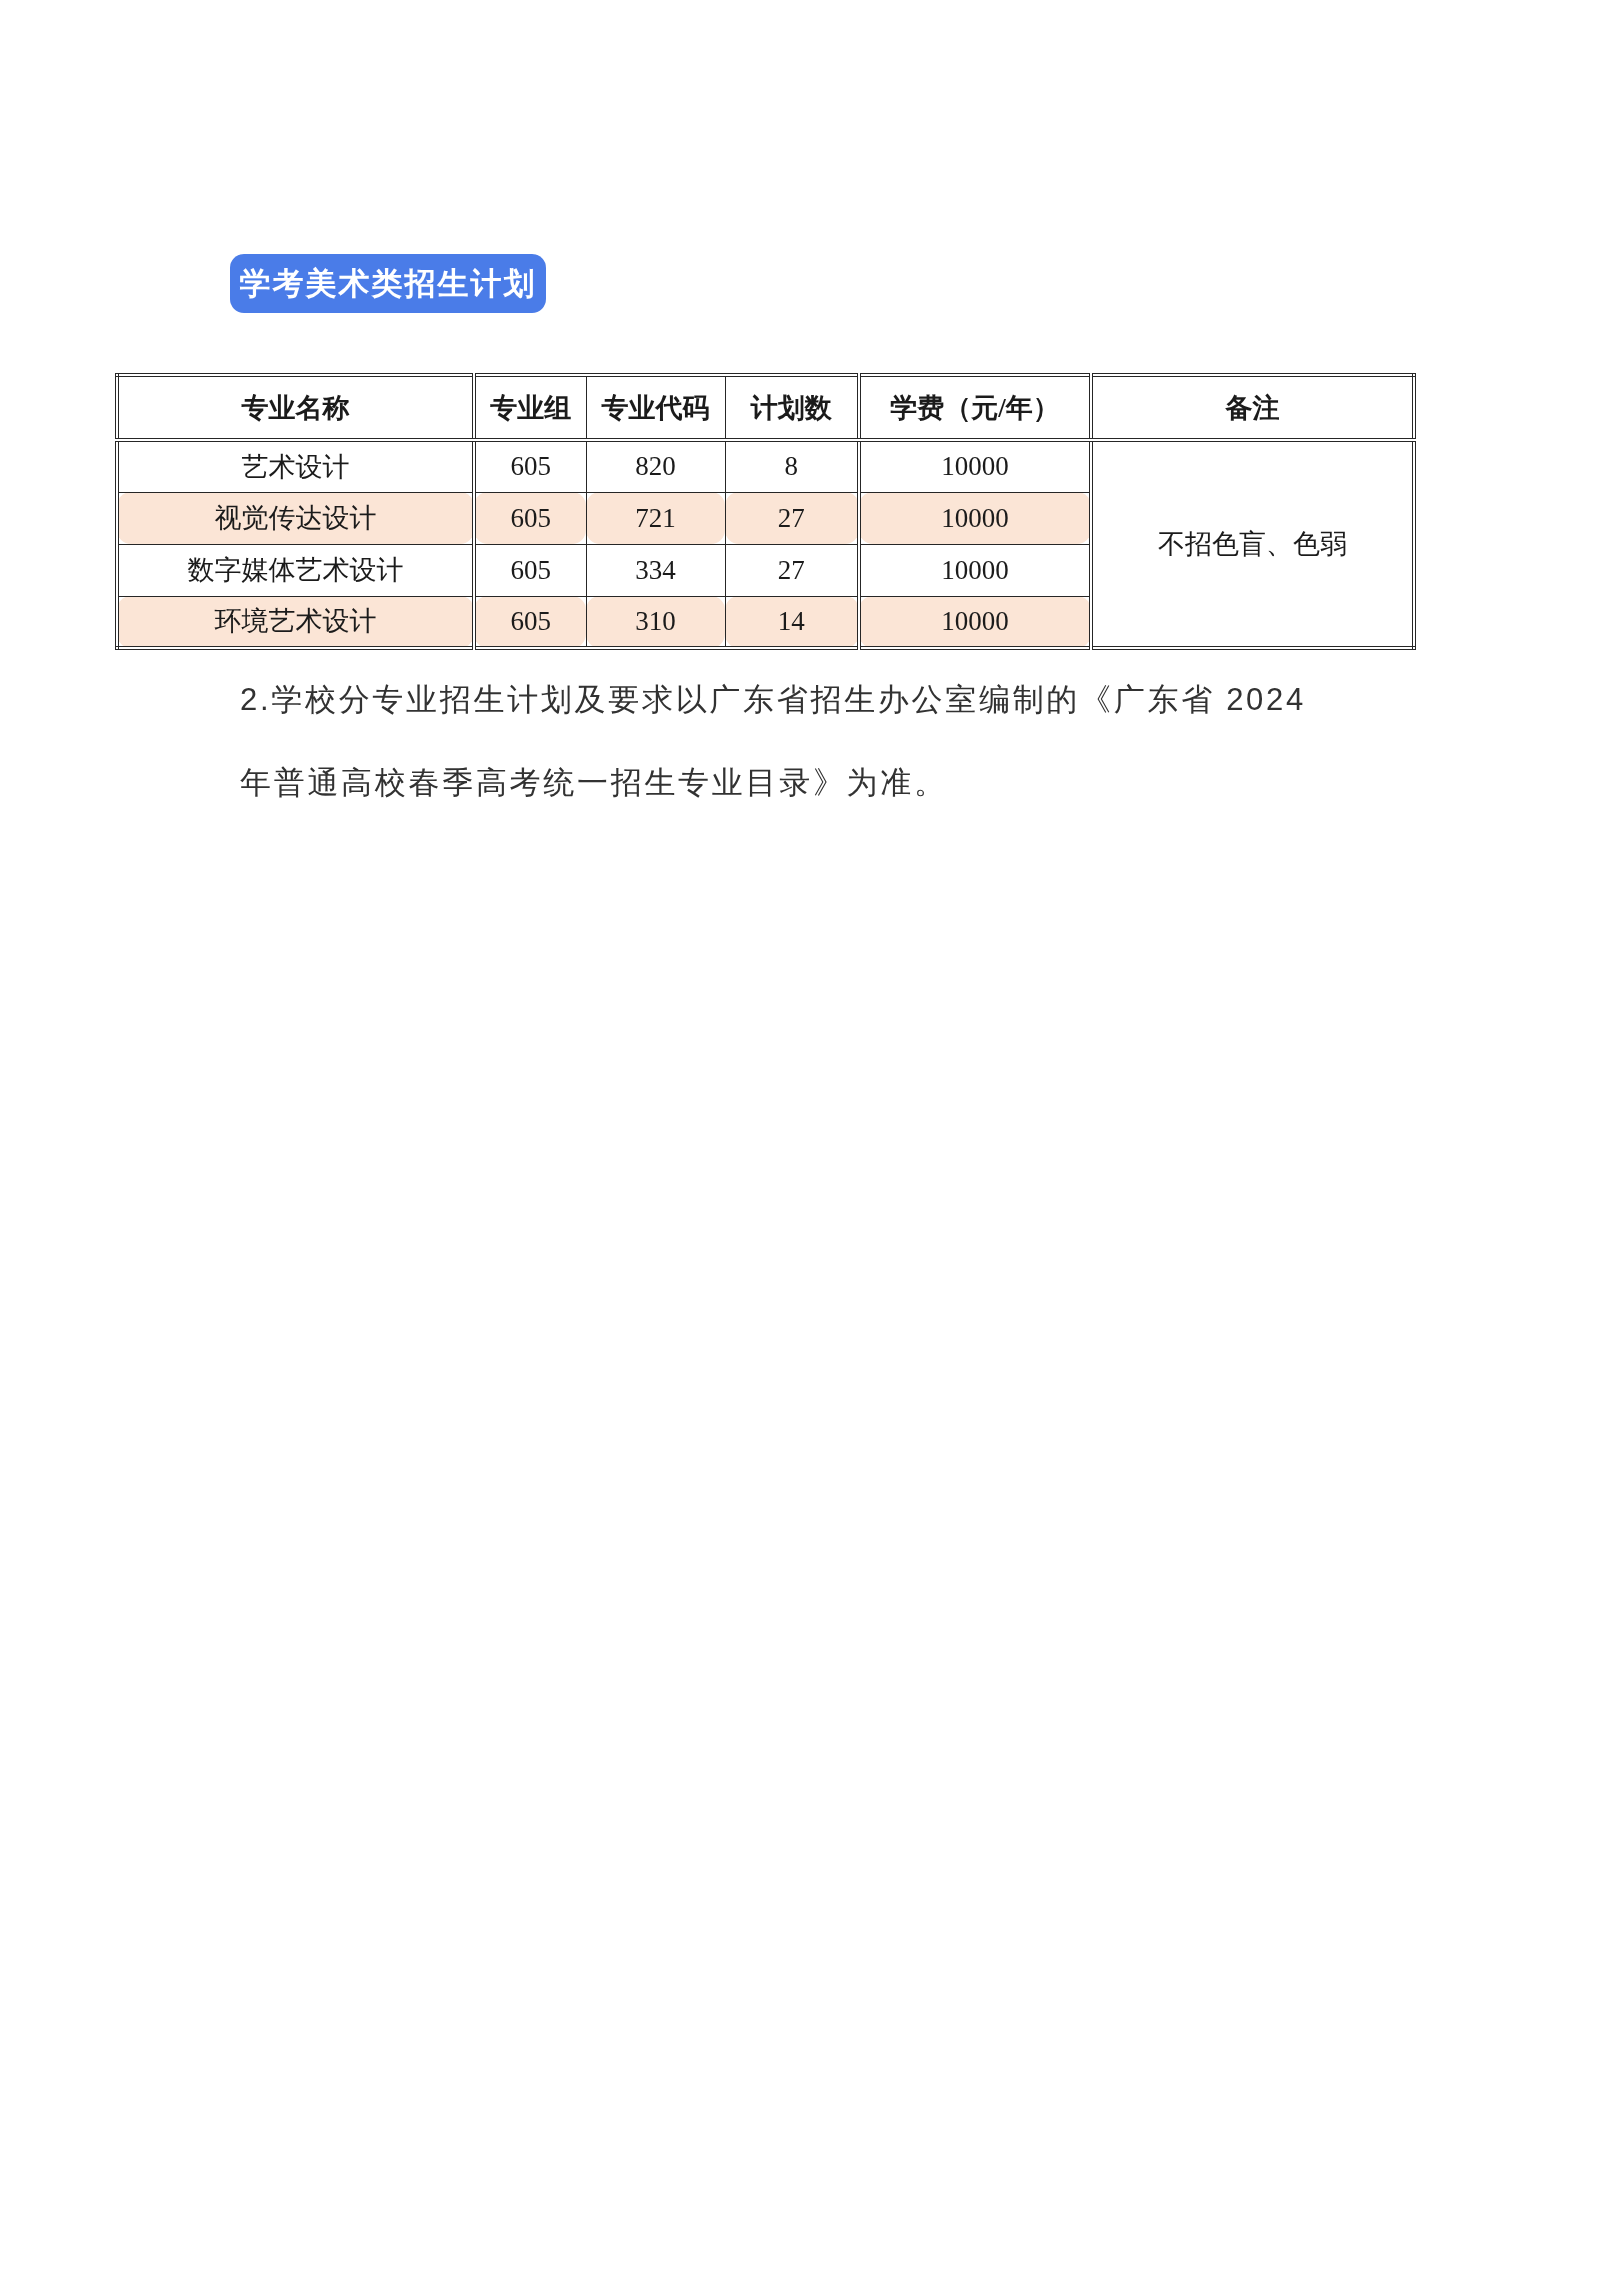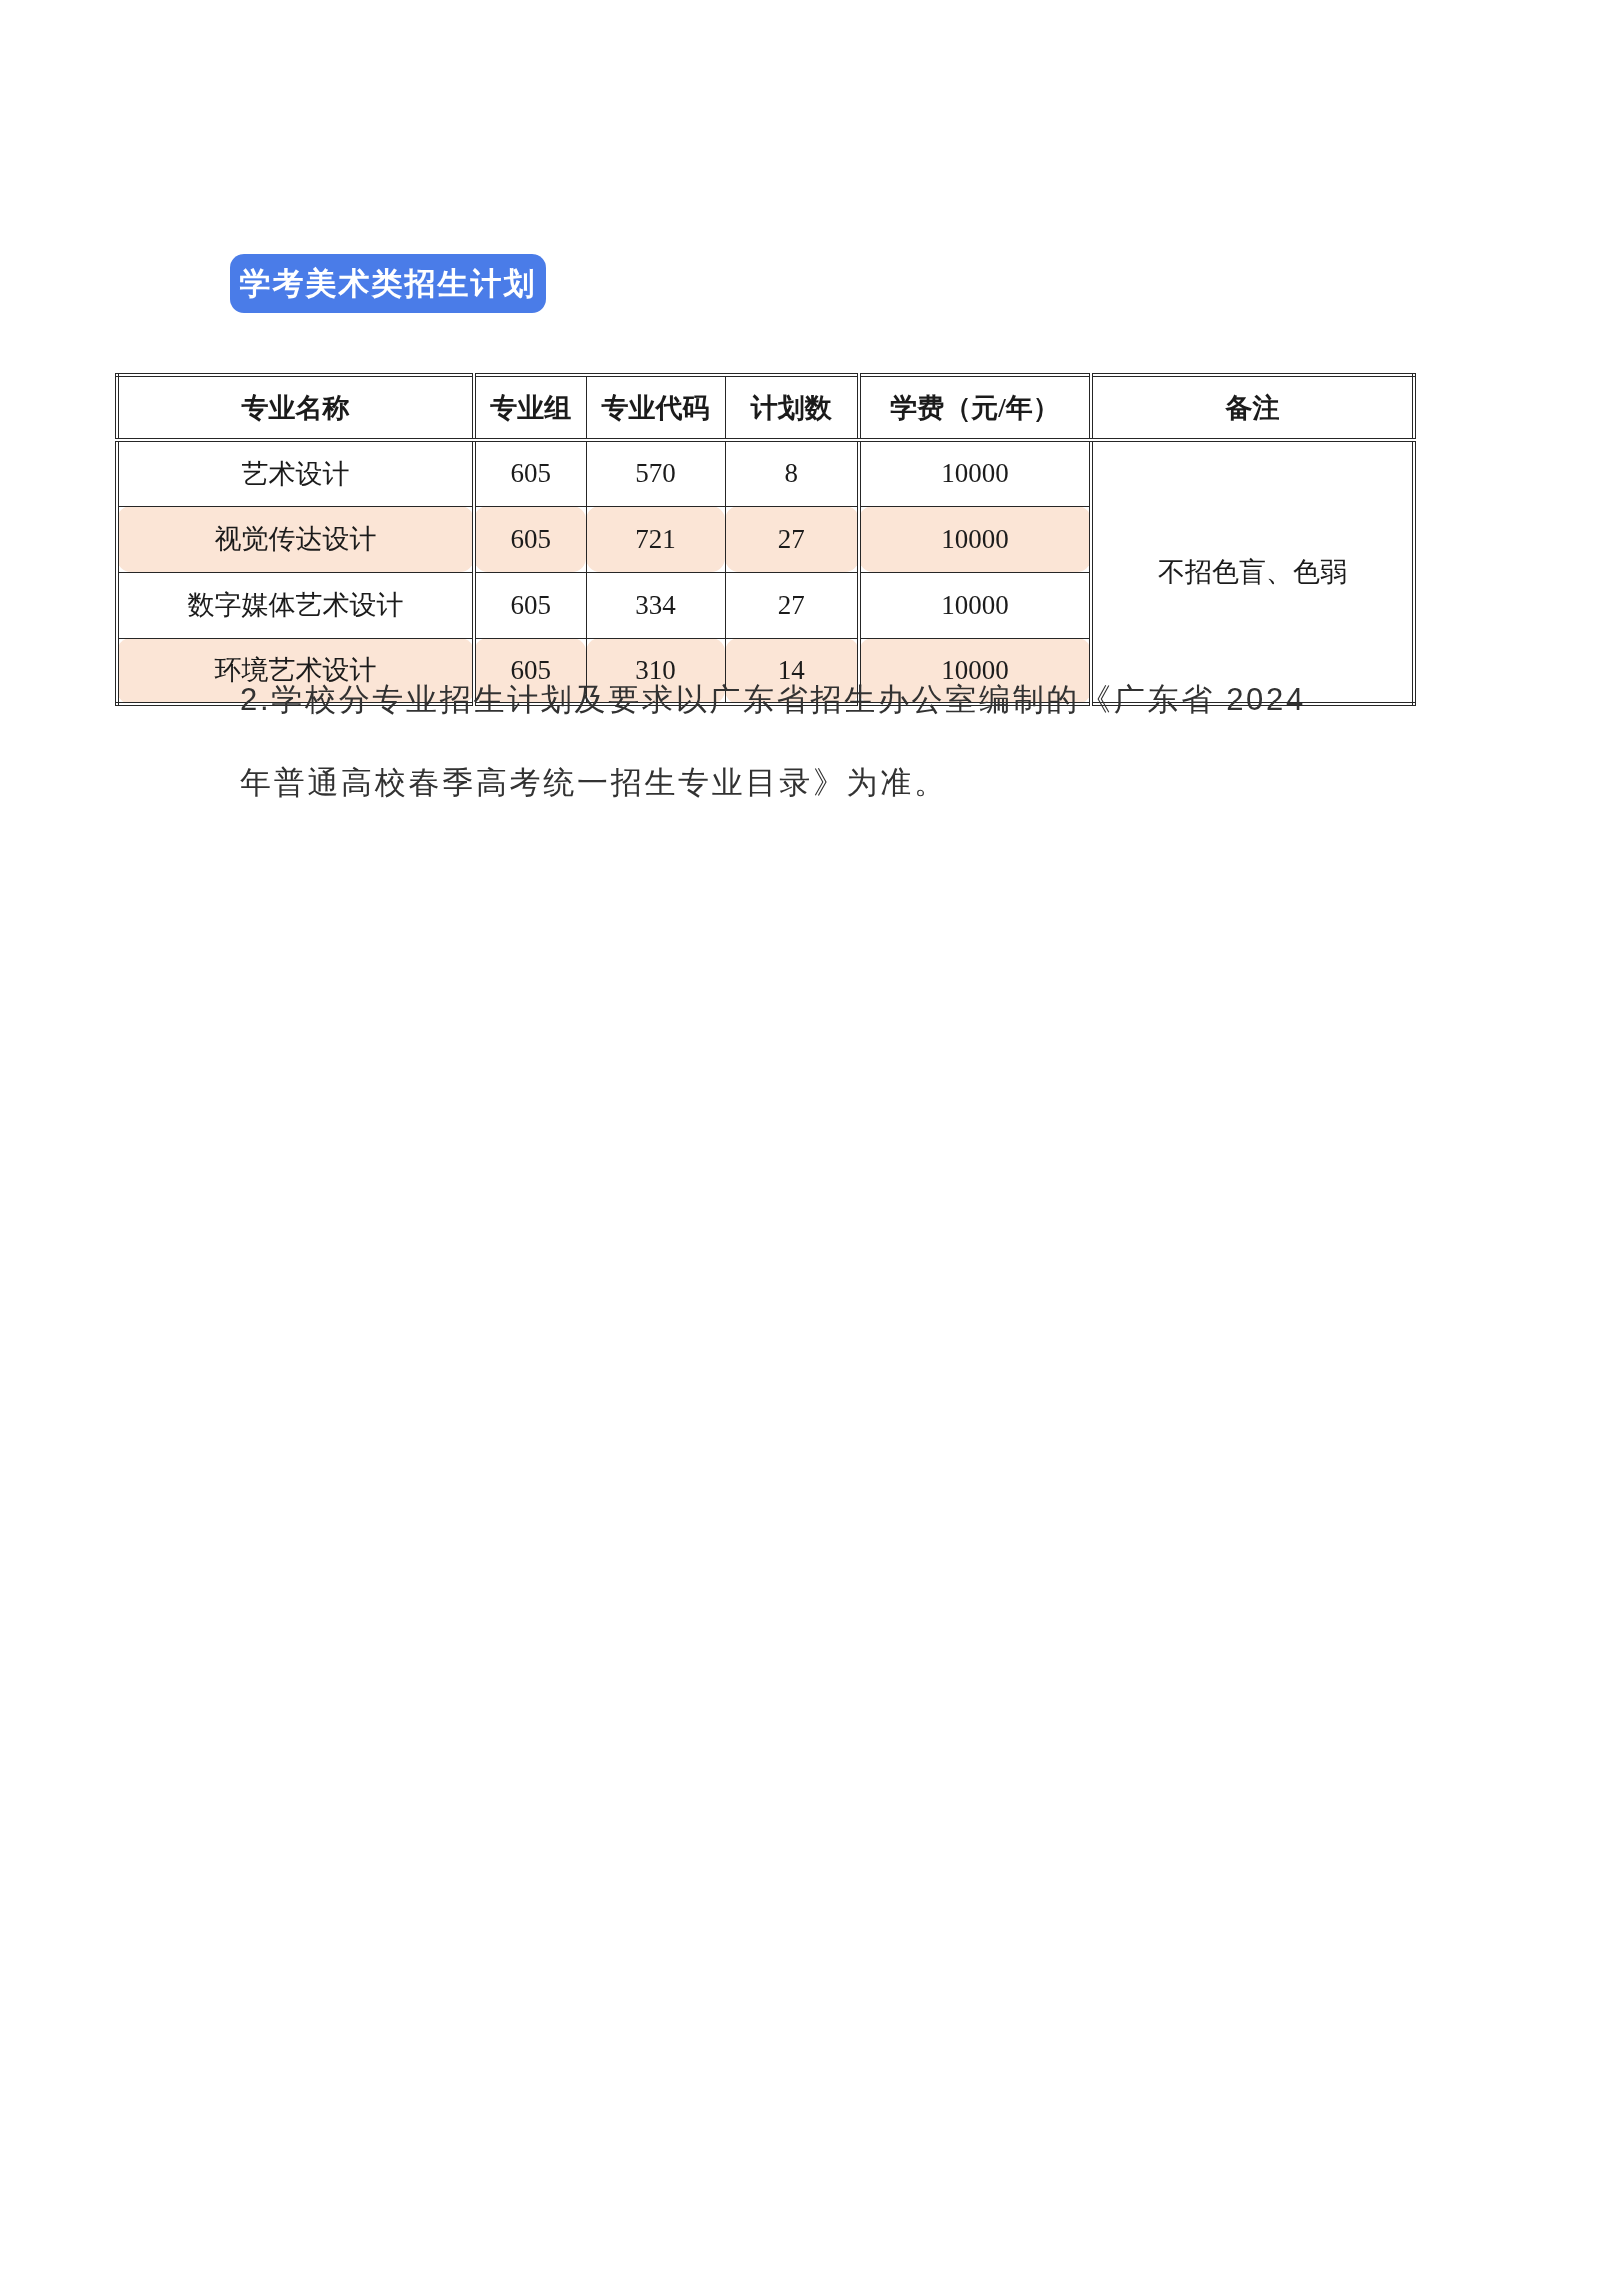--- a/index.html
+++ b/index.html
@@ -38,21 +38,21 @@
     border: 4.8px double #262626;
   }
   .plan-table th, .plan-table td {
     border: 1.4px solid #262626;
     text-align: center;
     vertical-align: middle;
     font-size: 27px;
     overflow: hidden;
   }
   .plan-table thead tr { height: 65px; }
-  .plan-table tbody tr { height: 66px; }
+  .plan-table tbody tr { height: 52px; }
   .plan-table th {
     font-weight: bold;
     border-bottom: 4.8px double #262626;
   }
   .plan-table .dbl { border-left: 4.8px double #262626; }
   .plan-table tbody tr.hl td { background: var(--hl, #fbe5d6); }
   .plan-table td.remark { background: #ffffff !important; }
   .notes {
     position: absolute;
     left: 240px; top: 683px;
@@ -92,21 +92,21 @@
         <th>专业代码</th>
         <th>计划数</th>
         <th class="dbl">学费（元/年）</th>
         <th class="dbl">备注</th>
       </tr>
     </thead>
     <tbody>
       <tr>
         <td>艺术设计</td>
         <td class="dbl">605</td>
-        <td>570</td>
+        <td>820</td>
         <td>8</td>
         <td class="dbl">10000</td>
         <td class="dbl remark" rowspan="4">不招色盲、色弱</td>
       </tr>
       <tr class="hl">
         <td>视觉传达设计</td>
         <td class="dbl">605</td>
         <td>721</td>
         <td>27</td>
         <td class="dbl">10000</td>

